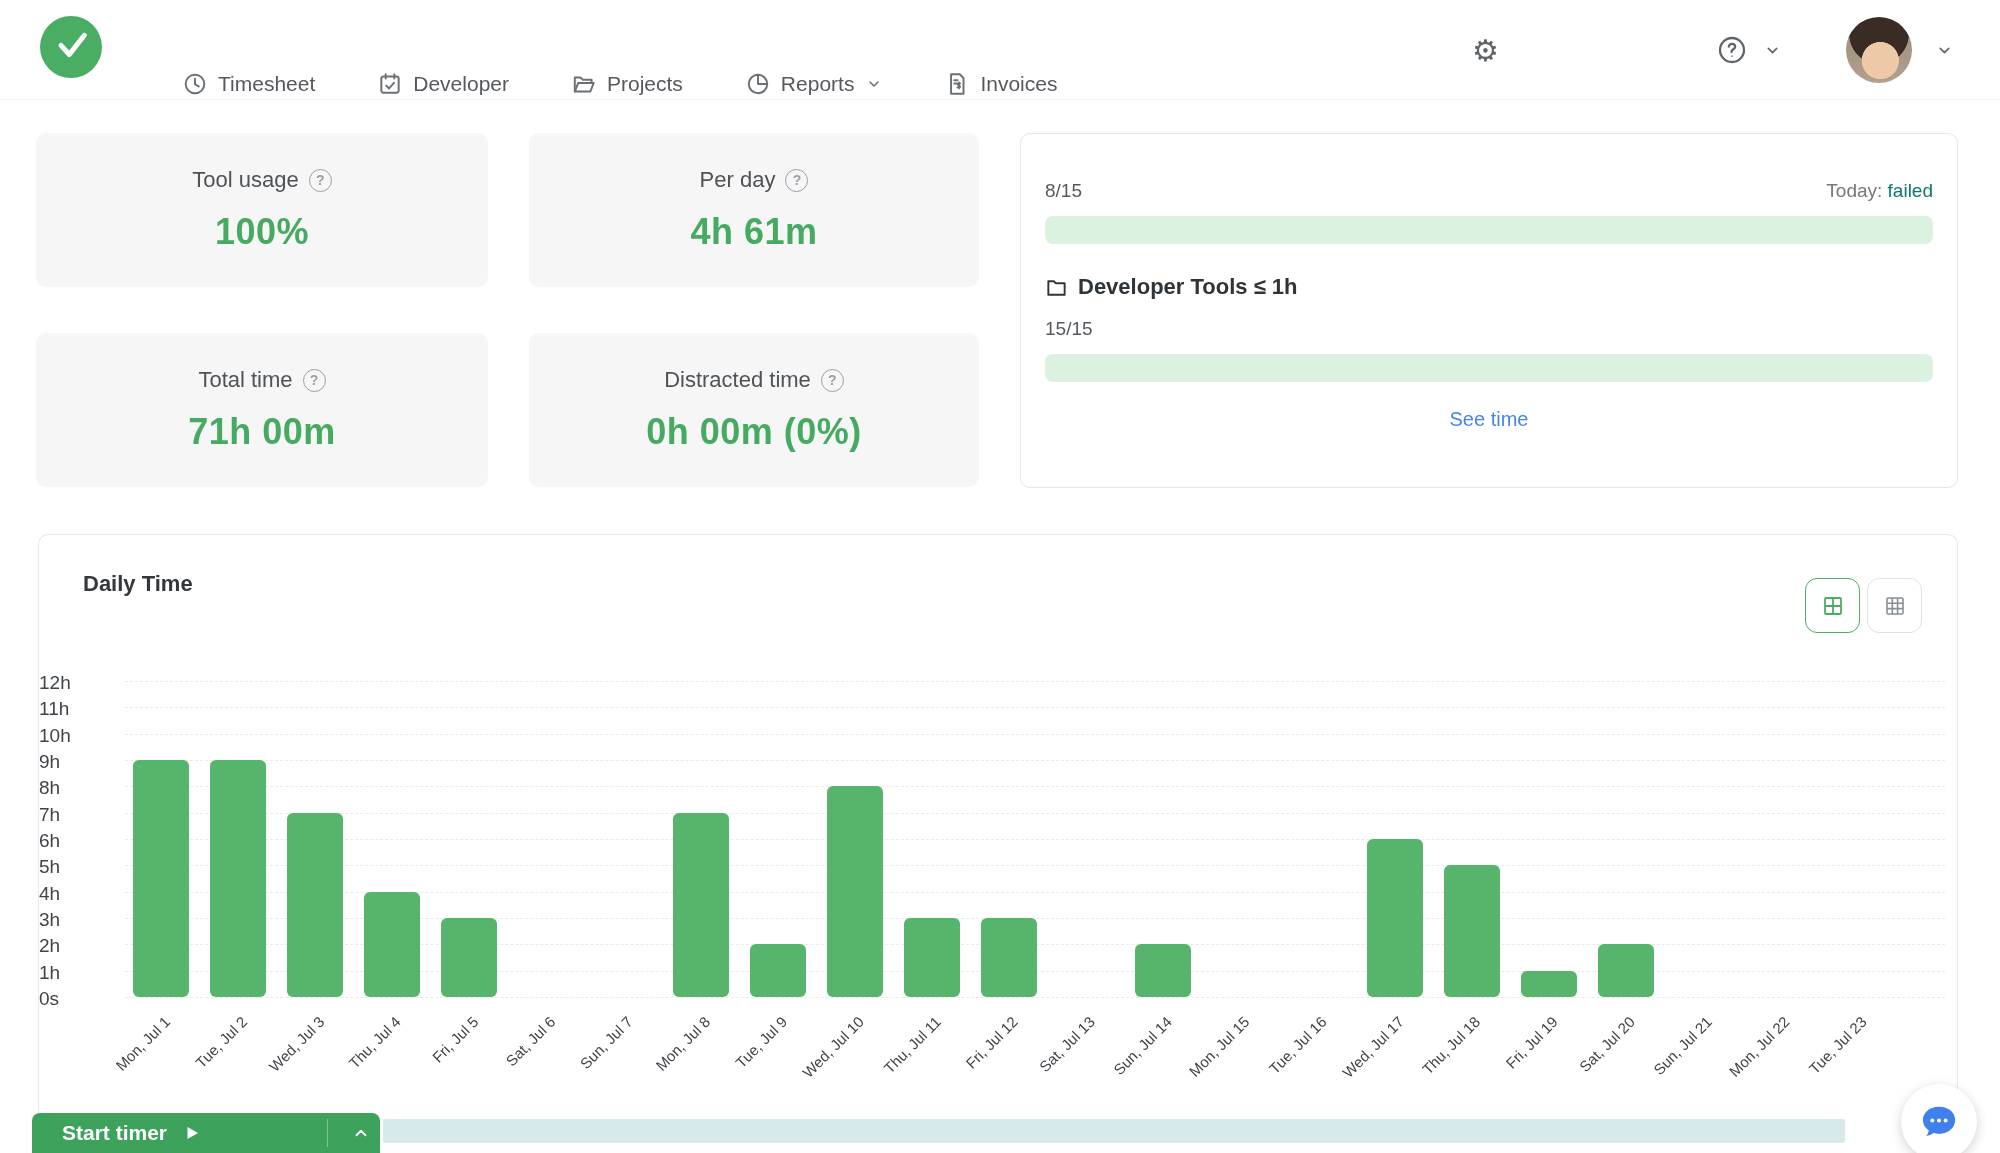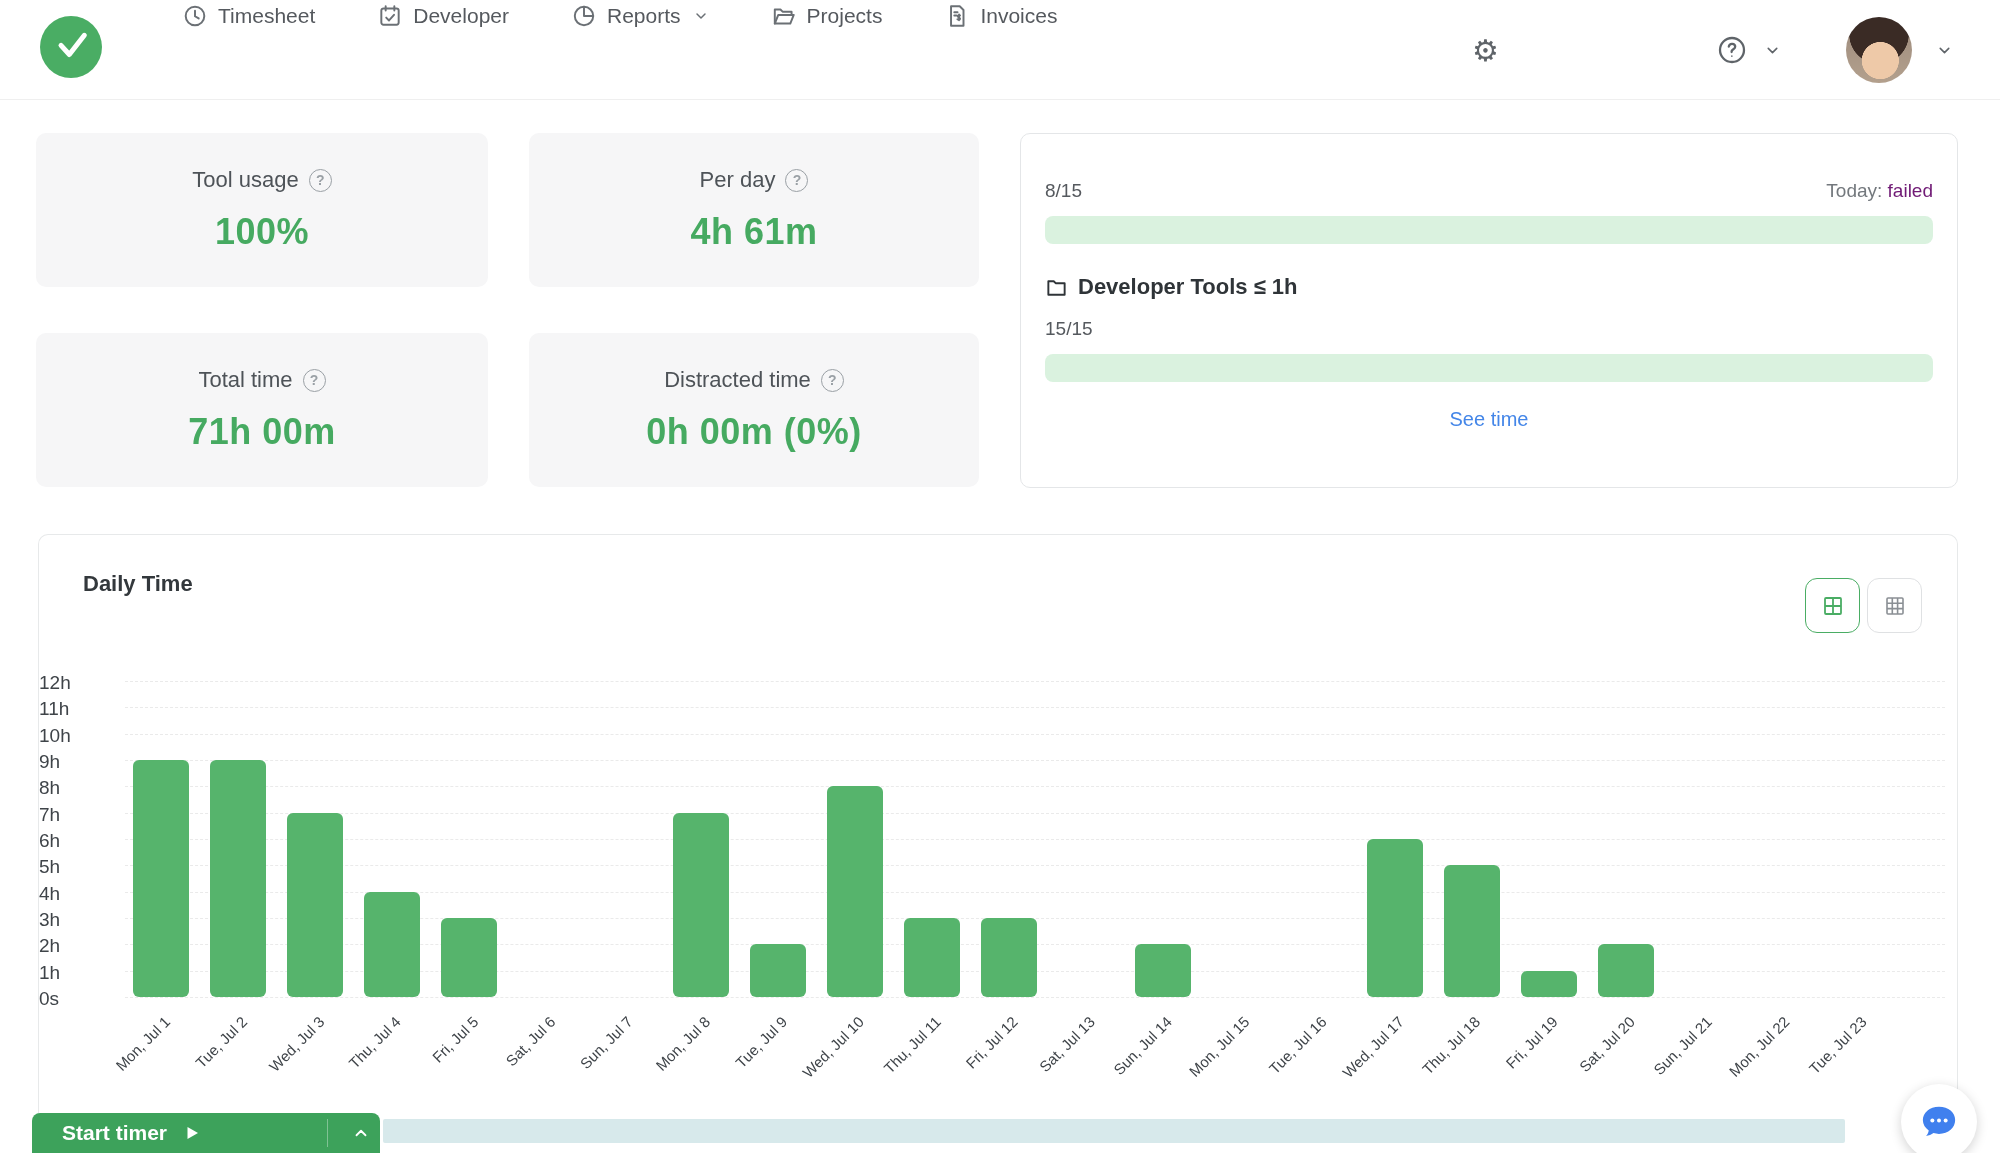--- a/index.html
+++ b/index.html
@@ -5,21 +5,21 @@
   * { margin:0; padding:0; box-sizing:border-box; }
   html,body { width:2000px; height:1153px; overflow:hidden; background:#fff;
               font-family:"Liberation Sans","DejaVu Sans",sans-serif; }
   .page { position:relative; width:2000px; height:1153px; background:#fff; }
 
   
   .nav { position:absolute; left:0; top:0; width:2000px; height:100px; background:#fff;
          border-bottom:1px solid #efefef; z-index:20; }
   .logo { position:absolute; left:40px; top:16px; width:62px; height:62px; border-radius:50%;
           background:#4aad64; display:flex; align-items:center; justify-content:center; cursor:pointer; }
-  .nav-items { position:absolute; left:182px; top:0; height:100px; display:flex; align-items:flex-start; gap:62px; }
+  .nav-items { position:absolute; left:182px; top:0; height:100px; display:flex; align-items:flex-end; gap:62px; }
   .nav-item { display:flex; align-items:center; gap:10px; color:#55595e; font-size:21px; cursor:pointer;
               border-bottom:3px solid transparent; padding-top:3px; white-space:nowrap; }
   .nav-item svg { stroke:#6b7075; }
   .nav-item.active { color:#45a75f; border-bottom:3px solid #45a75f; }
   .nav-item.active svg { stroke:#45a75f; }
   .chev { margin-left:2px; }
   .gear { position:absolute; left:1472px; top:0; height:100px; display:flex; align-items:center;
           font-size:30px; color:#5f6469; cursor:pointer; }
   .help-group { position:absolute; left:1716px; top:0; height:100px; display:flex; align-items:center; gap:16px; cursor:pointer; }
   .avatar { position:absolute; left:1846px; top:17px; width:66px; height:66px; border-radius:50%; cursor:pointer;
@@ -37,21 +37,21 @@
   .qmark { width:23px; height:23px; border-radius:50%; border:1.6px solid #9aa0a5; color:#9aa0a5;
            font-size:14px; display:flex; align-items:center; justify-content:center; font-weight:bold; }
 
   
   .goals { position:absolute; left:1020px; top:133px; width:938px; height:355px; background:#fff;
            border:1px solid #e4e6e8; border-radius:10px; padding:28px 24px 0 24px; }
   .goal-title { display:flex; align-items:center; gap:10px; font-size:22px; font-weight:bold; color:#2f3438; }
   .goal-title svg { stroke:#2f3438; }
   .goal-meta { display:flex; justify-content:space-between; margin-top:18px; font-size:19px; color:#55595e; }
   .goal-status { color:#73787d; }
-  .goal-status .val { color:#701a75; }
+  .goal-status .val { color:#0f766e; }
   .goal-bar { margin-top:14px; height:28px; border-radius:8px; background:#daf2df; }
   .see-more { text-align:center; margin-top:26px; font-size:20px; color:#4486e8; cursor:pointer; }
 
   
   .daily { position:absolute; left:38px; top:534px; width:1920px; height:619px; background:#fff;
            border:1px solid #e7e9ea; border-bottom:none; border-radius:10px 10px 0 0; }
   .daily-title { position:absolute; left:44px; top:36px; font-size:22px; font-weight:bold; color:#33383c; }
   .view-toggle { position:absolute; left:1766px; top:43px; display:flex; gap:7px; }
   .toggle-btn { width:55px; height:55px; border-radius:12px; background:#fff; display:flex;
                 align-items:center; justify-content:center; cursor:pointer; }
@@ -102,34 +102,34 @@
       </div>
       <div class="nav-item">
         <svg width="26" height="26" viewBox="0 0 24 24" fill="none" stroke-width="1.8" stroke-linecap="round" stroke-linejoin="round">
           <rect x="4" y="5" width="16" height="15" rx="2"></rect>
             <path d="M8 3v4M16 3v4M8.5 13.5l2.6 2.6 4.6-5.2"></path>
         </svg>
         <span>Developer</span>
       </div>
       <div class="nav-item">
         <svg width="26" height="26" viewBox="0 0 24 24" fill="none" stroke-width="1.8" stroke-linecap="round" stroke-linejoin="round">
+          <path d="M3.5 19V6h5.2l2 2H19v3"></path>
+            <path d="M3.5 19h14.3l3.2-8H6.7l-3.2 8z"></path>
+        </svg>
+        <span>Projects</span>
+      </div>
+      <div class="nav-item">
+        <svg width="26" height="26" viewBox="0 0 24 24" fill="none" stroke-width="1.8" stroke-linecap="round" stroke-linejoin="round">
           <path d="M20.5 12A8.5 8.5 0 1 1 12 3.5"></path>
             <path d="M12 12V3.5A8.5 8.5 0 0 1 20.5 12H12z"></path>
         </svg>
         <span>Reports</span>
         <svg class="chev" width="16" height="16" viewBox="0 0 24 24" fill="none" stroke-width="2.2" stroke-linecap="round" stroke-linejoin="round">
           <path d="M6 9l6 6 6-6"></path>
         </svg>
-      </div>
-      <div class="nav-item">
-        <svg width="26" height="26" viewBox="0 0 24 24" fill="none" stroke-width="1.8" stroke-linecap="round" stroke-linejoin="round">
-          <path d="M3.5 19V6h5.2l2 2H19v3"></path>
-            <path d="M3.5 19h14.3l3.2-8H6.7l-3.2 8z"></path>
-        </svg>
-        <span>Projects</span>
       </div>
       <div class="nav-item">
         <svg width="26" height="26" viewBox="0 0 24 24" fill="none" stroke-width="1.8" stroke-linecap="round" stroke-linejoin="round">
           <path d="M6.5 3h8l3.5 3.5V21h-11.5z"></path>
             <path d="M9.5 8.5h3M9.5 11.5h2"></path>
           <path d="M14.8 11.5c-1.6-.6-2.6.4-1.8 1.3.8.9 2 .5 1.8 1.7-.2 1-1.6 1-2.4.5M13.9 10.6v5.4"></path>
         </svg>
         <span>Invoices</span>
       </div>
     </div>

